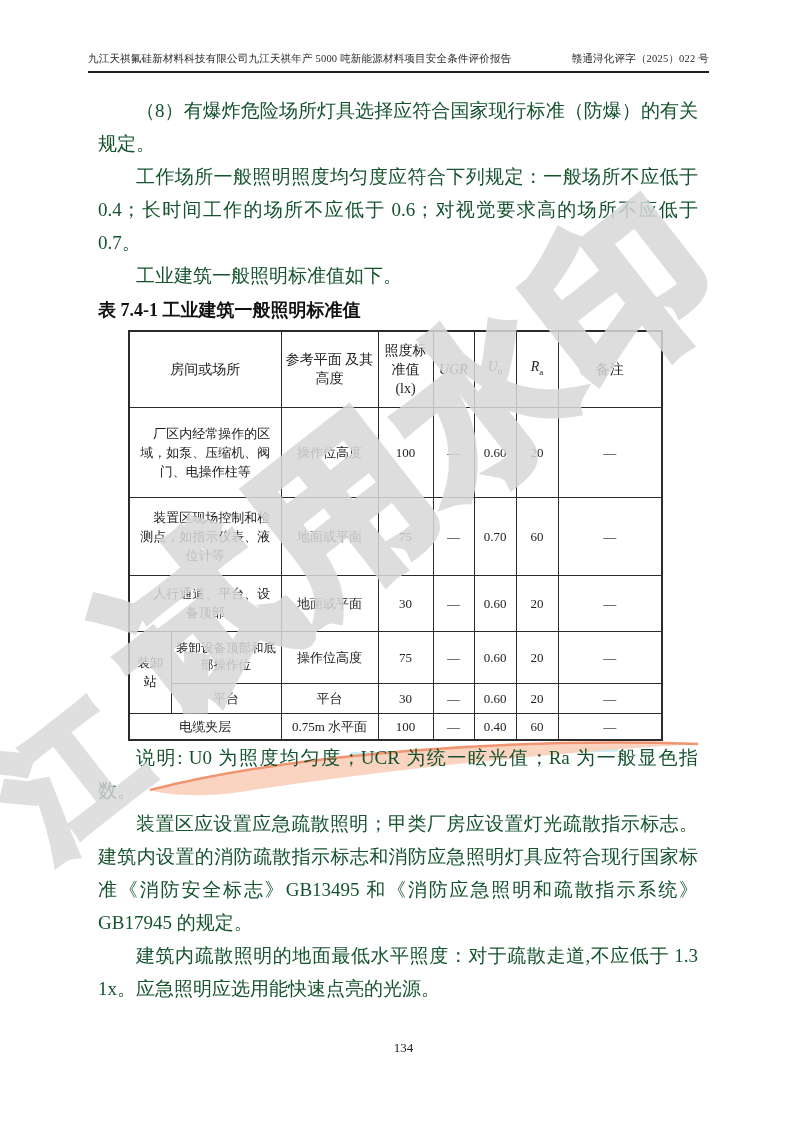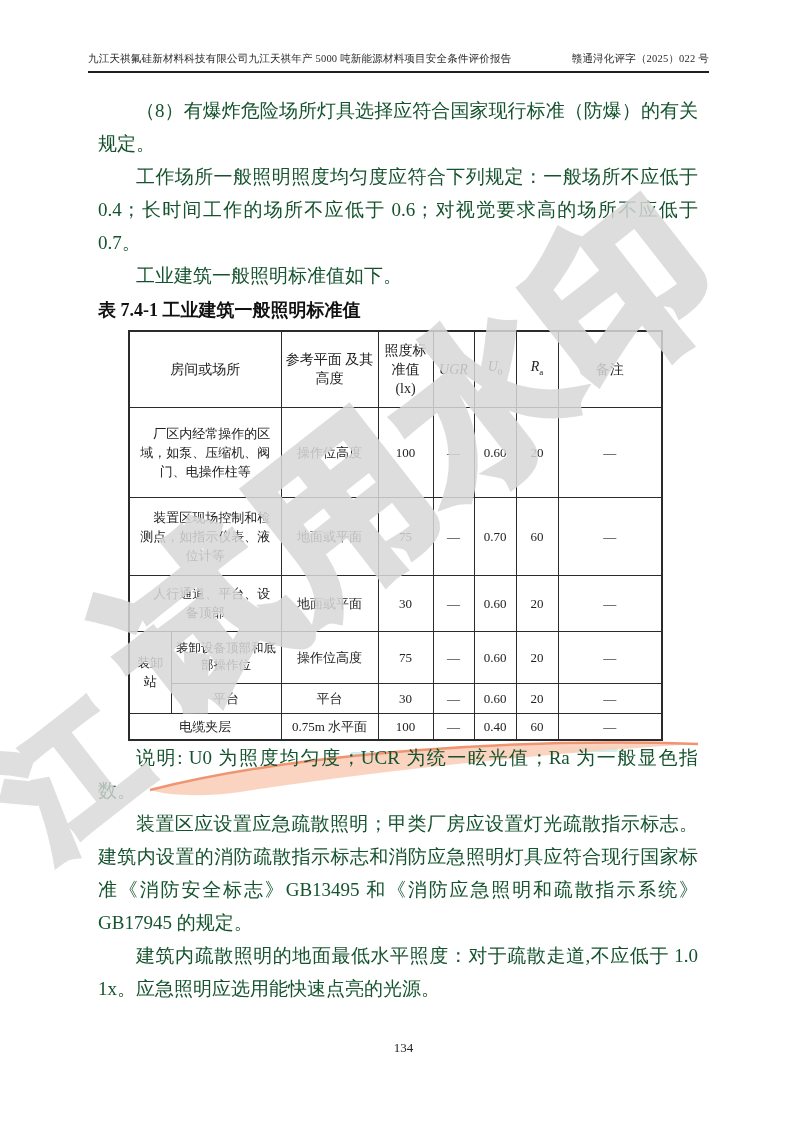--- a/index.html
+++ b/index.html
@@ -151,21 +151,21 @@
         <td class="dash">—</td>
         <td>0.40</td>
         <td>60</td>
         <td class="dash">—</td>
       </tr>
     </tbody>
       </table>
 
     <p class="note-block">说明: U0 为照度均匀度；UCR 为统一眩光值；Ra 为一般显色指数。</p>
     <p>装置区应设置应急疏散照明；甲类厂房应设置灯光疏散指示标志。建筑内设置的消防疏散指示标志和消防应急照明灯具应符合现行国家标准《消防安全标志》GB13495 和《消防应急照明和疏散指示系统》GB17945 的规定。</p>
-    <p>建筑内疏散照明的地面最低水平照度：对于疏散走道,不应低于 1.0 1x。应急照明应选用能快速点亮的光源。</p>
+    <p>建筑内疏散照明的地面最低水平照度：对于疏散走道,不应低于 1.3 1x。应急照明应选用能快速点亮的光源。</p>
   </div>
 
   <svg class="wm-over" width="793" height="1122" viewBox="0 0 793 1122">
     <g transform="translate(170,720) rotate(-38)">
       <text x="0" y="0" font-size="170" font-weight="bold" letter-spacing="8" fill="none" stroke-width="11" opacity="0.85" font-family="'Liberation Serif','DejaVu Serif',serif" stroke="#d8d8d8">试用水印</text>
     </g>
     <g transform="translate(48,852) rotate(-38)">
       <text x="0" y="0" font-size="130" font-weight="bold" fill="none" stroke-width="10" opacity="0.8" font-family="'Liberation Serif','DejaVu Serif',serif" stroke="#d8d8d8">江</text>
     </g>
   </svg>

